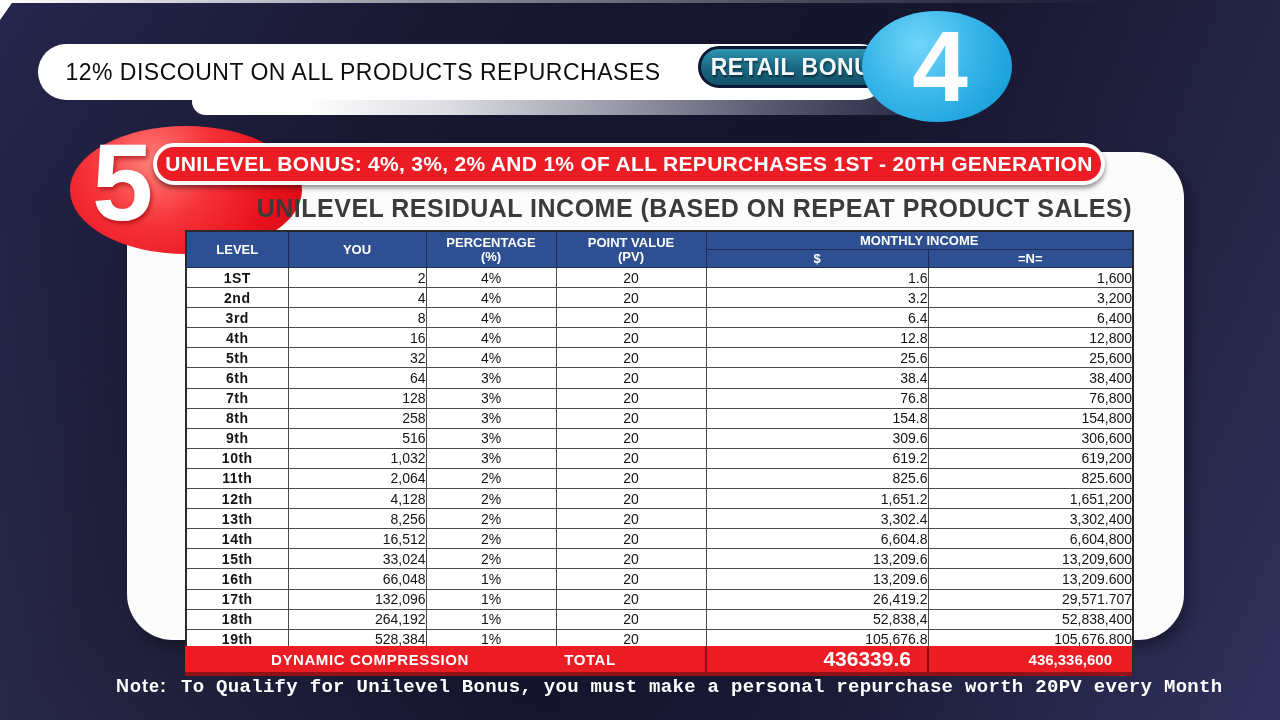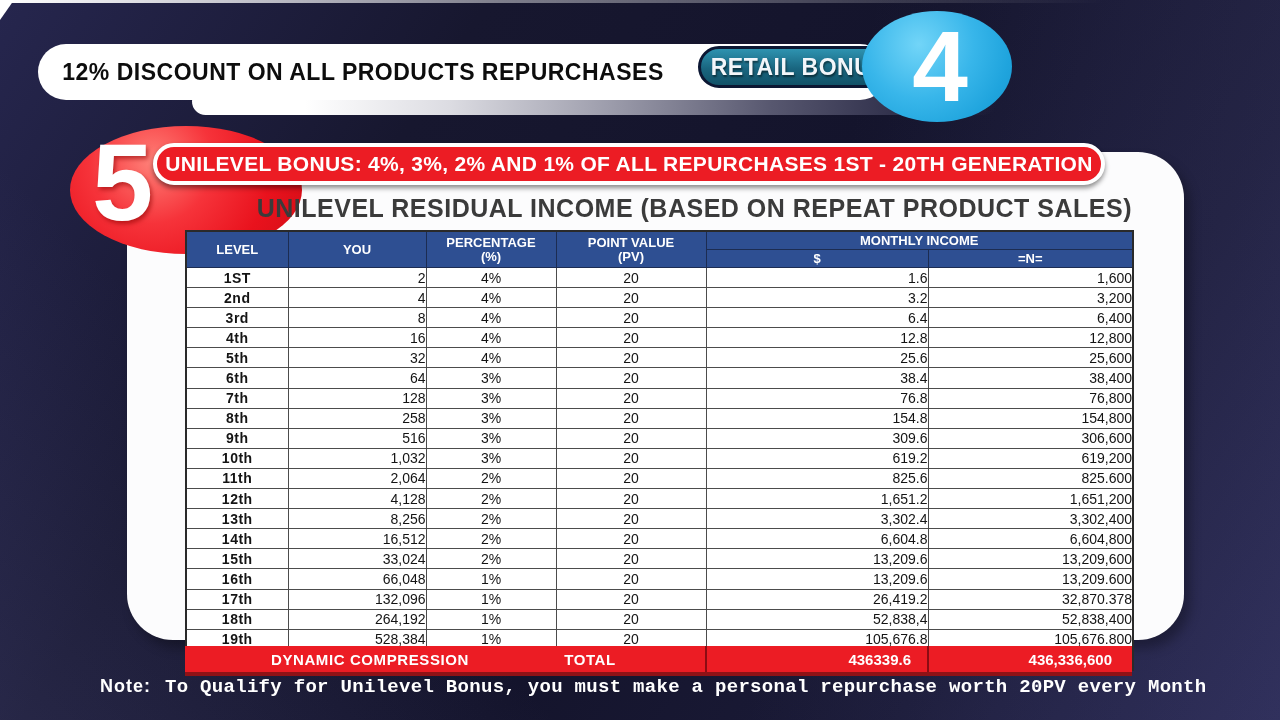--- a/index.html
+++ b/index.html
@@ -18,21 +18,21 @@
     background:linear-gradient(90deg,#ffffff 0%,rgba(255,255,255,0.45) 45%,rgba(255,255,255,0) 100%);}
   .corner-wedge{position:absolute;top:0;left:0;width:14px;height:20px;background:#fff;
     clip-path:polygon(0 0,100% 0,0 100%);z-index:1;}
 
   
   .discount-pill{
     position:absolute;left:38px;top:44px;width:850px;height:56px;border-radius:28px;
     background:#ffffff;z-index:2;display:flex;align-items:center;justify-content:center;
     padding-right:200px;box-sizing:border-box;
   }
-  .discount-pill span{font-size:23px;font-weight:bold;color:#0d0d0d;letter-spacing:0.5px;white-space:nowrap;}
+  .discount-pill span{font-size:23px;font-weight:normal;color:#0d0d0d;letter-spacing:0.5px;white-space:nowrap;}
 
   
   .gradient-bar{
     position:absolute;left:192px;top:88px;width:805px;height:27px;border-radius:14px;z-index:1;
     background:linear-gradient(90deg,#ffffff 0%,#ffffff 14%,#dcdce2 32%,#9c9cab 52%,#57576f 72%,#34344f 86%,rgba(35,35,70,0) 100%);
   }
 
   
   .retail-pill{
     position:absolute;left:698px;top:46px;width:210px;height:42px;border-radius:22px;z-index:3;
@@ -103,26 +103,26 @@
 
   
   .total-bar{
     position:absolute;left:185px;top:646px;width:947px;height:26px;z-index:5;
     background:#ec1c24;display:flex;align-items:center;color:#fff;font-weight:bold;
     border-bottom:4px solid #8f1216;box-sizing:content-box;
   }
   .total-bar .sec{height:100%;display:flex;align-items:center;box-sizing:border-box;}
   .sec.s1{width:370px;justify-content:center;font-size:15px;letter-spacing:0.6px;}
   .sec.s2{width:150px;justify-content:center;padding-right:80px;font-size:15px;letter-spacing:0.6px;}
-  .sec.s3{width:222px;justify-content:flex-end;padding-right:16px;font-size:15px;border-left:2px solid rgba(60,0,5,0.55);}
+  .sec.s3{width:222px;justify-content:flex-end;padding-right:16px;font-size:21px;border-left:2px solid rgba(60,0,5,0.55);}
   .sec.s4{width:205px;justify-content:flex-end;padding-right:20px;font-size:15px;border-left:2px solid rgba(60,0,5,0.55);}
 
   
   .note{
-    position:absolute;left:100px;top:676px;width:1120px;z-index:3;
+    position:absolute;left:116px;top:676px;width:1120px;z-index:3;
     display:flex;align-items:baseline;color:#ffffff;font-weight:bold;white-space:nowrap;
   }
   .note .note-label{font-size:18px;margin-right:14px;letter-spacing:1px;}
   .note .note-text{font-size:19px;letter-spacing:0.3px;font-family:Liberation Mono, monospace;}
 </style>
 </head>
 <body>
 
 <div class="bg-overlay"></div>
 <div class="top-edge"></div>
@@ -311,21 +311,21 @@
           <td class="c-pv">20</td>
           <td class="c-usd">13,209.6</td>
           <td class="c-ngn">13,209.600</td>
         </tr>
         <tr>
           <td class="c-level">17th</td>
           <td class="c-you">132,096</td>
           <td class="c-pct">1%</td>
           <td class="c-pv">20</td>
           <td class="c-usd">26,419.2</td>
-          <td class="c-ngn">32,870.378</td>
+          <td class="c-ngn">29,571.707</td>
         </tr>
         <tr>
           <td class="c-level">18th</td>
           <td class="c-you">264,192</td>
           <td class="c-pct">1%</td>
           <td class="c-pv">20</td>
           <td class="c-usd">52,838,4</td>
           <td class="c-ngn">52,838,400</td>
         </tr>
         <tr>

